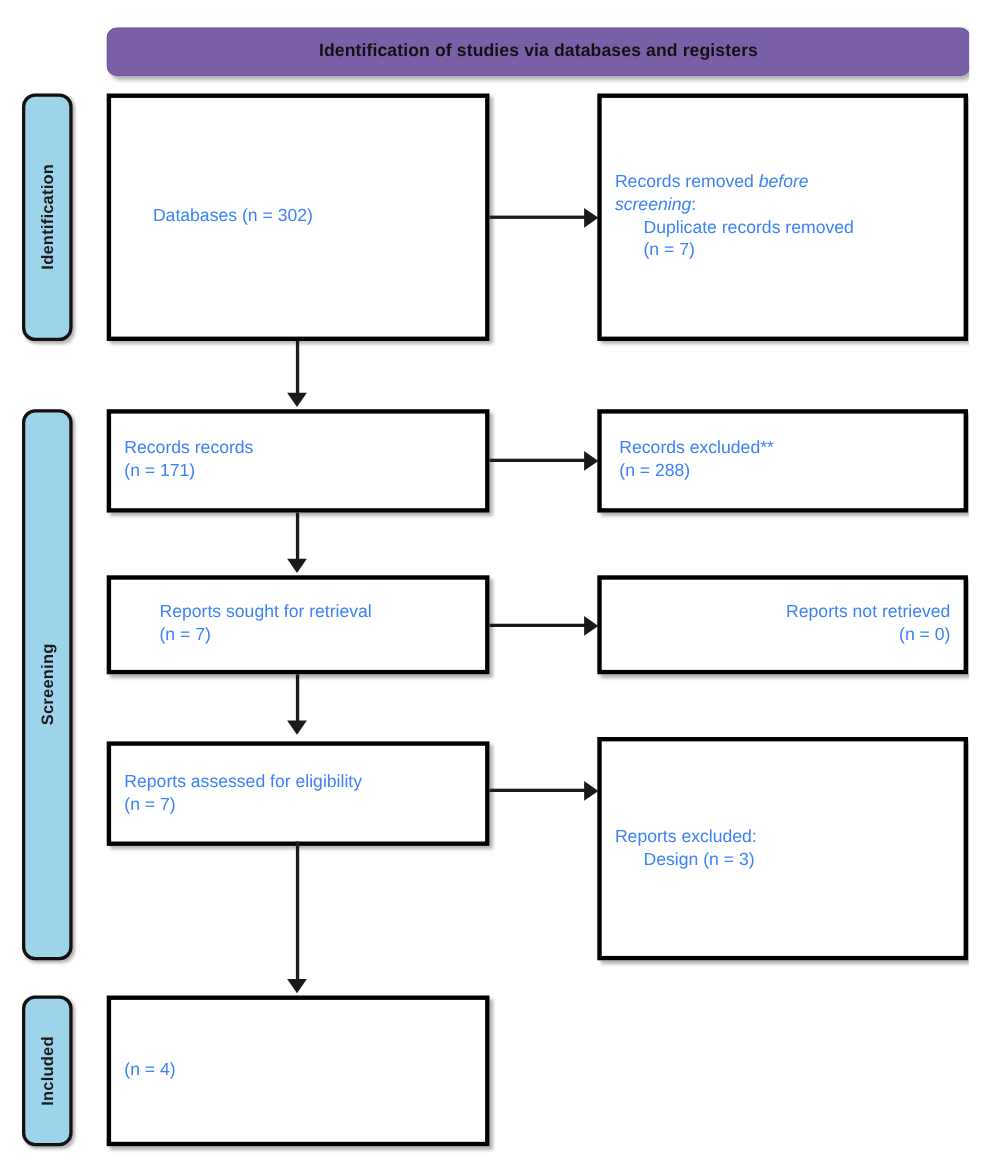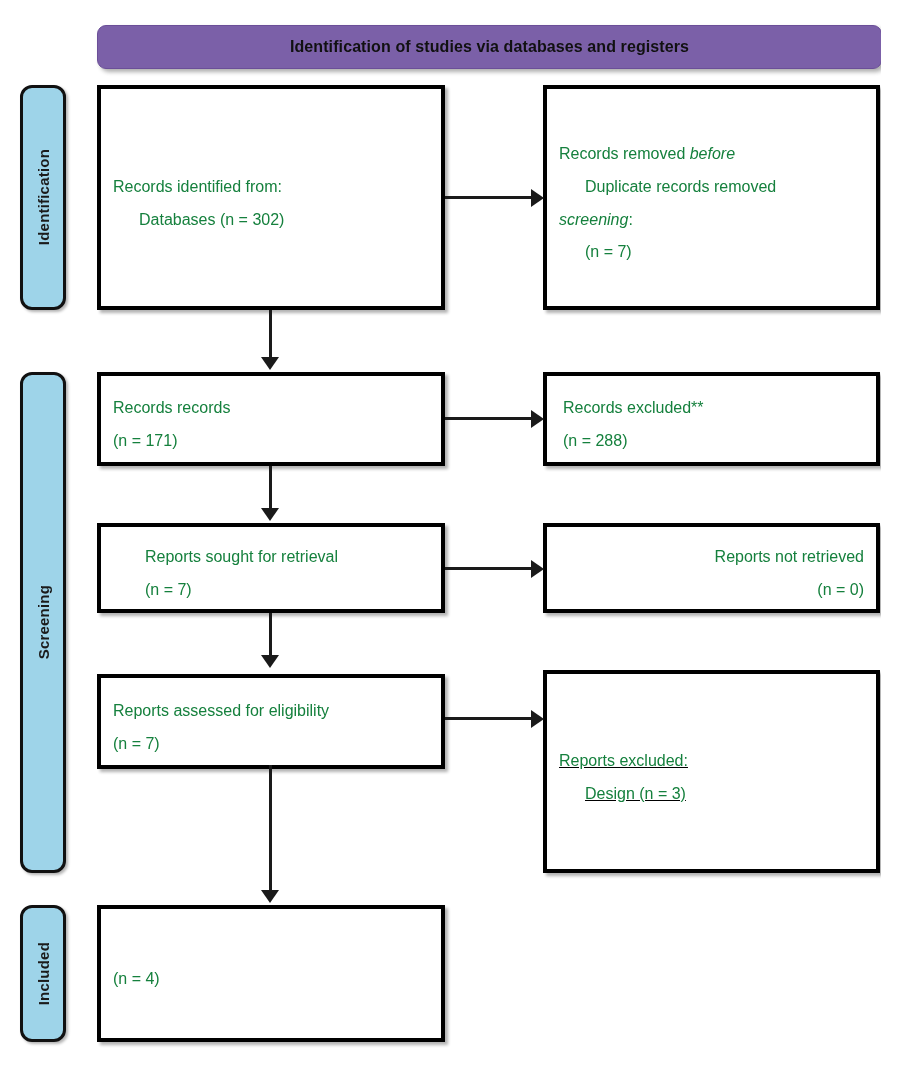--- a/index.html
+++ b/index.html
@@ -73,41 +73,40 @@
     border: 4px solid #000000;
     box-sizing: border-box;
     box-shadow: 3px 3px 3px rgba(0,0,0,0.30);
     display: flex;
     flex-direction: column;
     justify-content: center;
     padding: 0 12px;
   }
   .box .line {
     font-size: 16px;
-    color: #15803d;
+    color: #3b82f6;
     line-height: 1.30;
     white-space: pre-wrap;
-    margin-top: 12px;
   }
   .box .line.indent { padding-left: 26px; }
   .box .line .ital { font-style: italic; }
 
   
   .col-left  { left: 97px;  width: 348px; }
   
   .col-right { left: 543px; width: 337px; }
 
   #box-identified        { top: 85px;  height: 225px; }
   #box-removed           { top: 85px;  height: 225px; }
   #box-screened          { top: 372px; height: 94px;  }
   #box-excluded          { top: 372px; height: 94px; padding-left: 16px;  }
   #box-sought            { top: 523px; height: 90px; padding-left: 44px;  }
   #box-not-retrieved     { top: 523px; height: 90px; text-align: right;  }
   #box-assessed          { top: 674px; height: 95px;  }
-  #box-reports-excluded  { top: 670px; height: 203px; text-decoration: underline; }
+  #box-reports-excluded  { top: 670px; height: 203px; }
   #box-included          { top: 905px; height: 137px; }
 
   
   .v-line {
     position: absolute;
     left: 269px;
     width: 3px;
     background: #1a1a1a;
   }
   .v-arrow-head {
@@ -164,28 +163,27 @@
     <span class="stage-text">Identification</span>
   </div>
   <div class="stage" id="stage-screening">
     <span class="stage-text">Screening</span>
   </div>
   <div class="stage" id="stage-included">
     <span class="stage-text">Included</span>
   </div>
 
   <div class="box col-left" id="box-identified">
-    <div class="line">Records identified from:</div>
     <div class="line indent">Databases (n = 302)</div>
   </div>
 
   <div class="box col-right" id="box-removed">
     <div class="line"><span>Records removed </span><span class="ital">before</span></div>
+    <div class="line"><span class="ital">screening</span><span>:</span></div>
     <div class="line indent">Duplicate records removed</div>
-    <div class="line"><span class="ital">screening</span><span>:</span></div>
     <div class="line indent">(n = 7)</div>
   </div>
 
   <div class="box col-left" id="box-screened">
     <div class="line">Records records</div>
     <div class="line">(n = 171)</div>
   </div>
 
   <div class="box col-right" id="box-excluded">
     <div class="line">Records excluded**</div>

